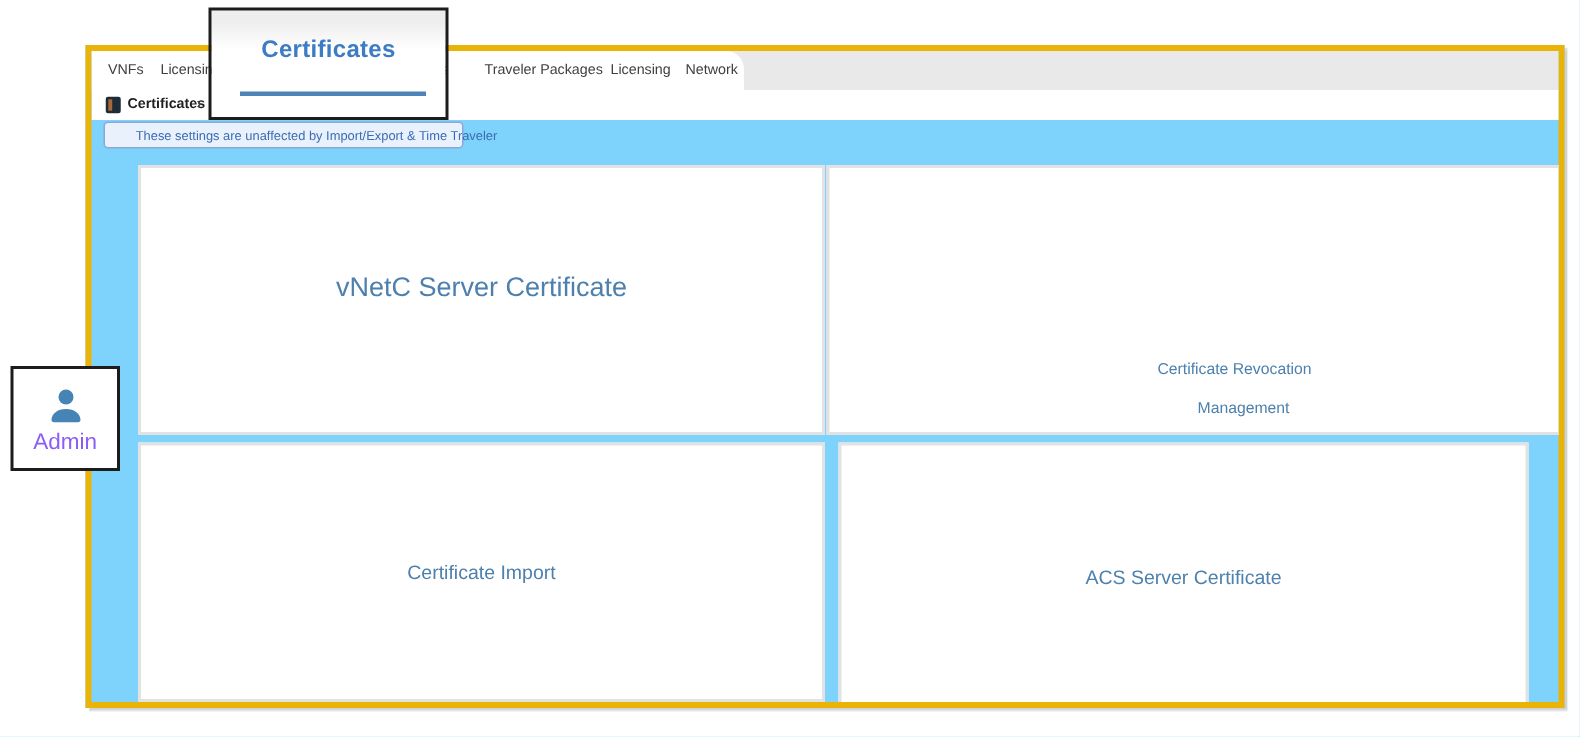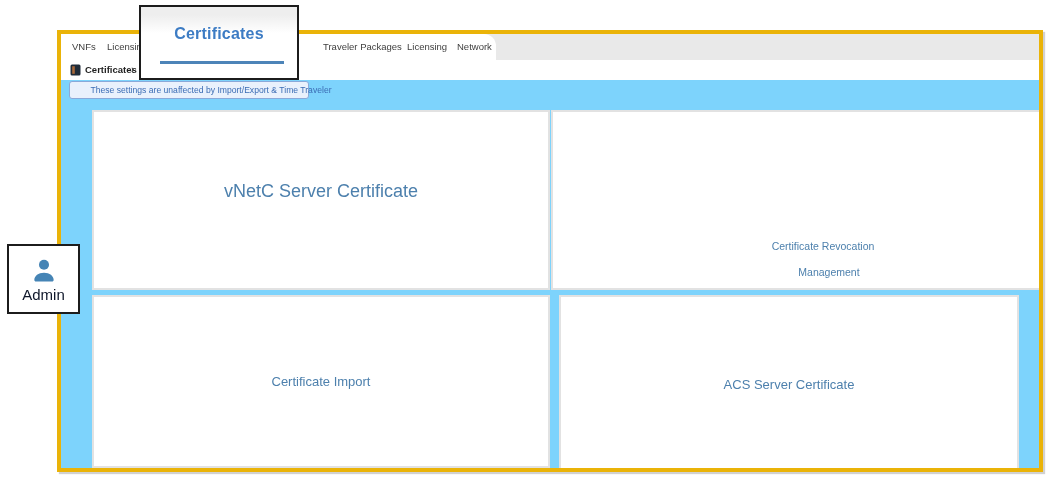--- a/index.html
+++ b/index.html
@@ -59,21 +59,21 @@
   .cert-callout-label { position:absolute; left:0; right:0; top:18px; text-align:center;
                         font-size:16px; font-weight:700; color:#3d7cc4; letter-spacing:0.2px; }
   .cert-underline { position:absolute; left:19px; top:54px; width:124px; height:3px;
                     background:#4d84b8; }
 
   
   .admin-callout { position:absolute; left:7px; top:244px; width:73px; height:70px;
                    background:#fff; border:2px solid #1c1c1c; z-index:10; cursor:pointer;
                    display:flex; flex-direction:column; align-items:center; justify-content:center; }
   .admin-icon { width:28px; height:28px; margin-top:1px; }
-  .admin-label { font-size:15px; color:#0f172a; margin-top:1px; }
+  .admin-label { font-size:15px; color:#8b5cf6; margin-top:1px; }
 </style>
 </head>
 <body>
 
 <div class="canvas">
 
   <div class="window">
 
     <div class="tabband">
       <div class="tabstrip">

